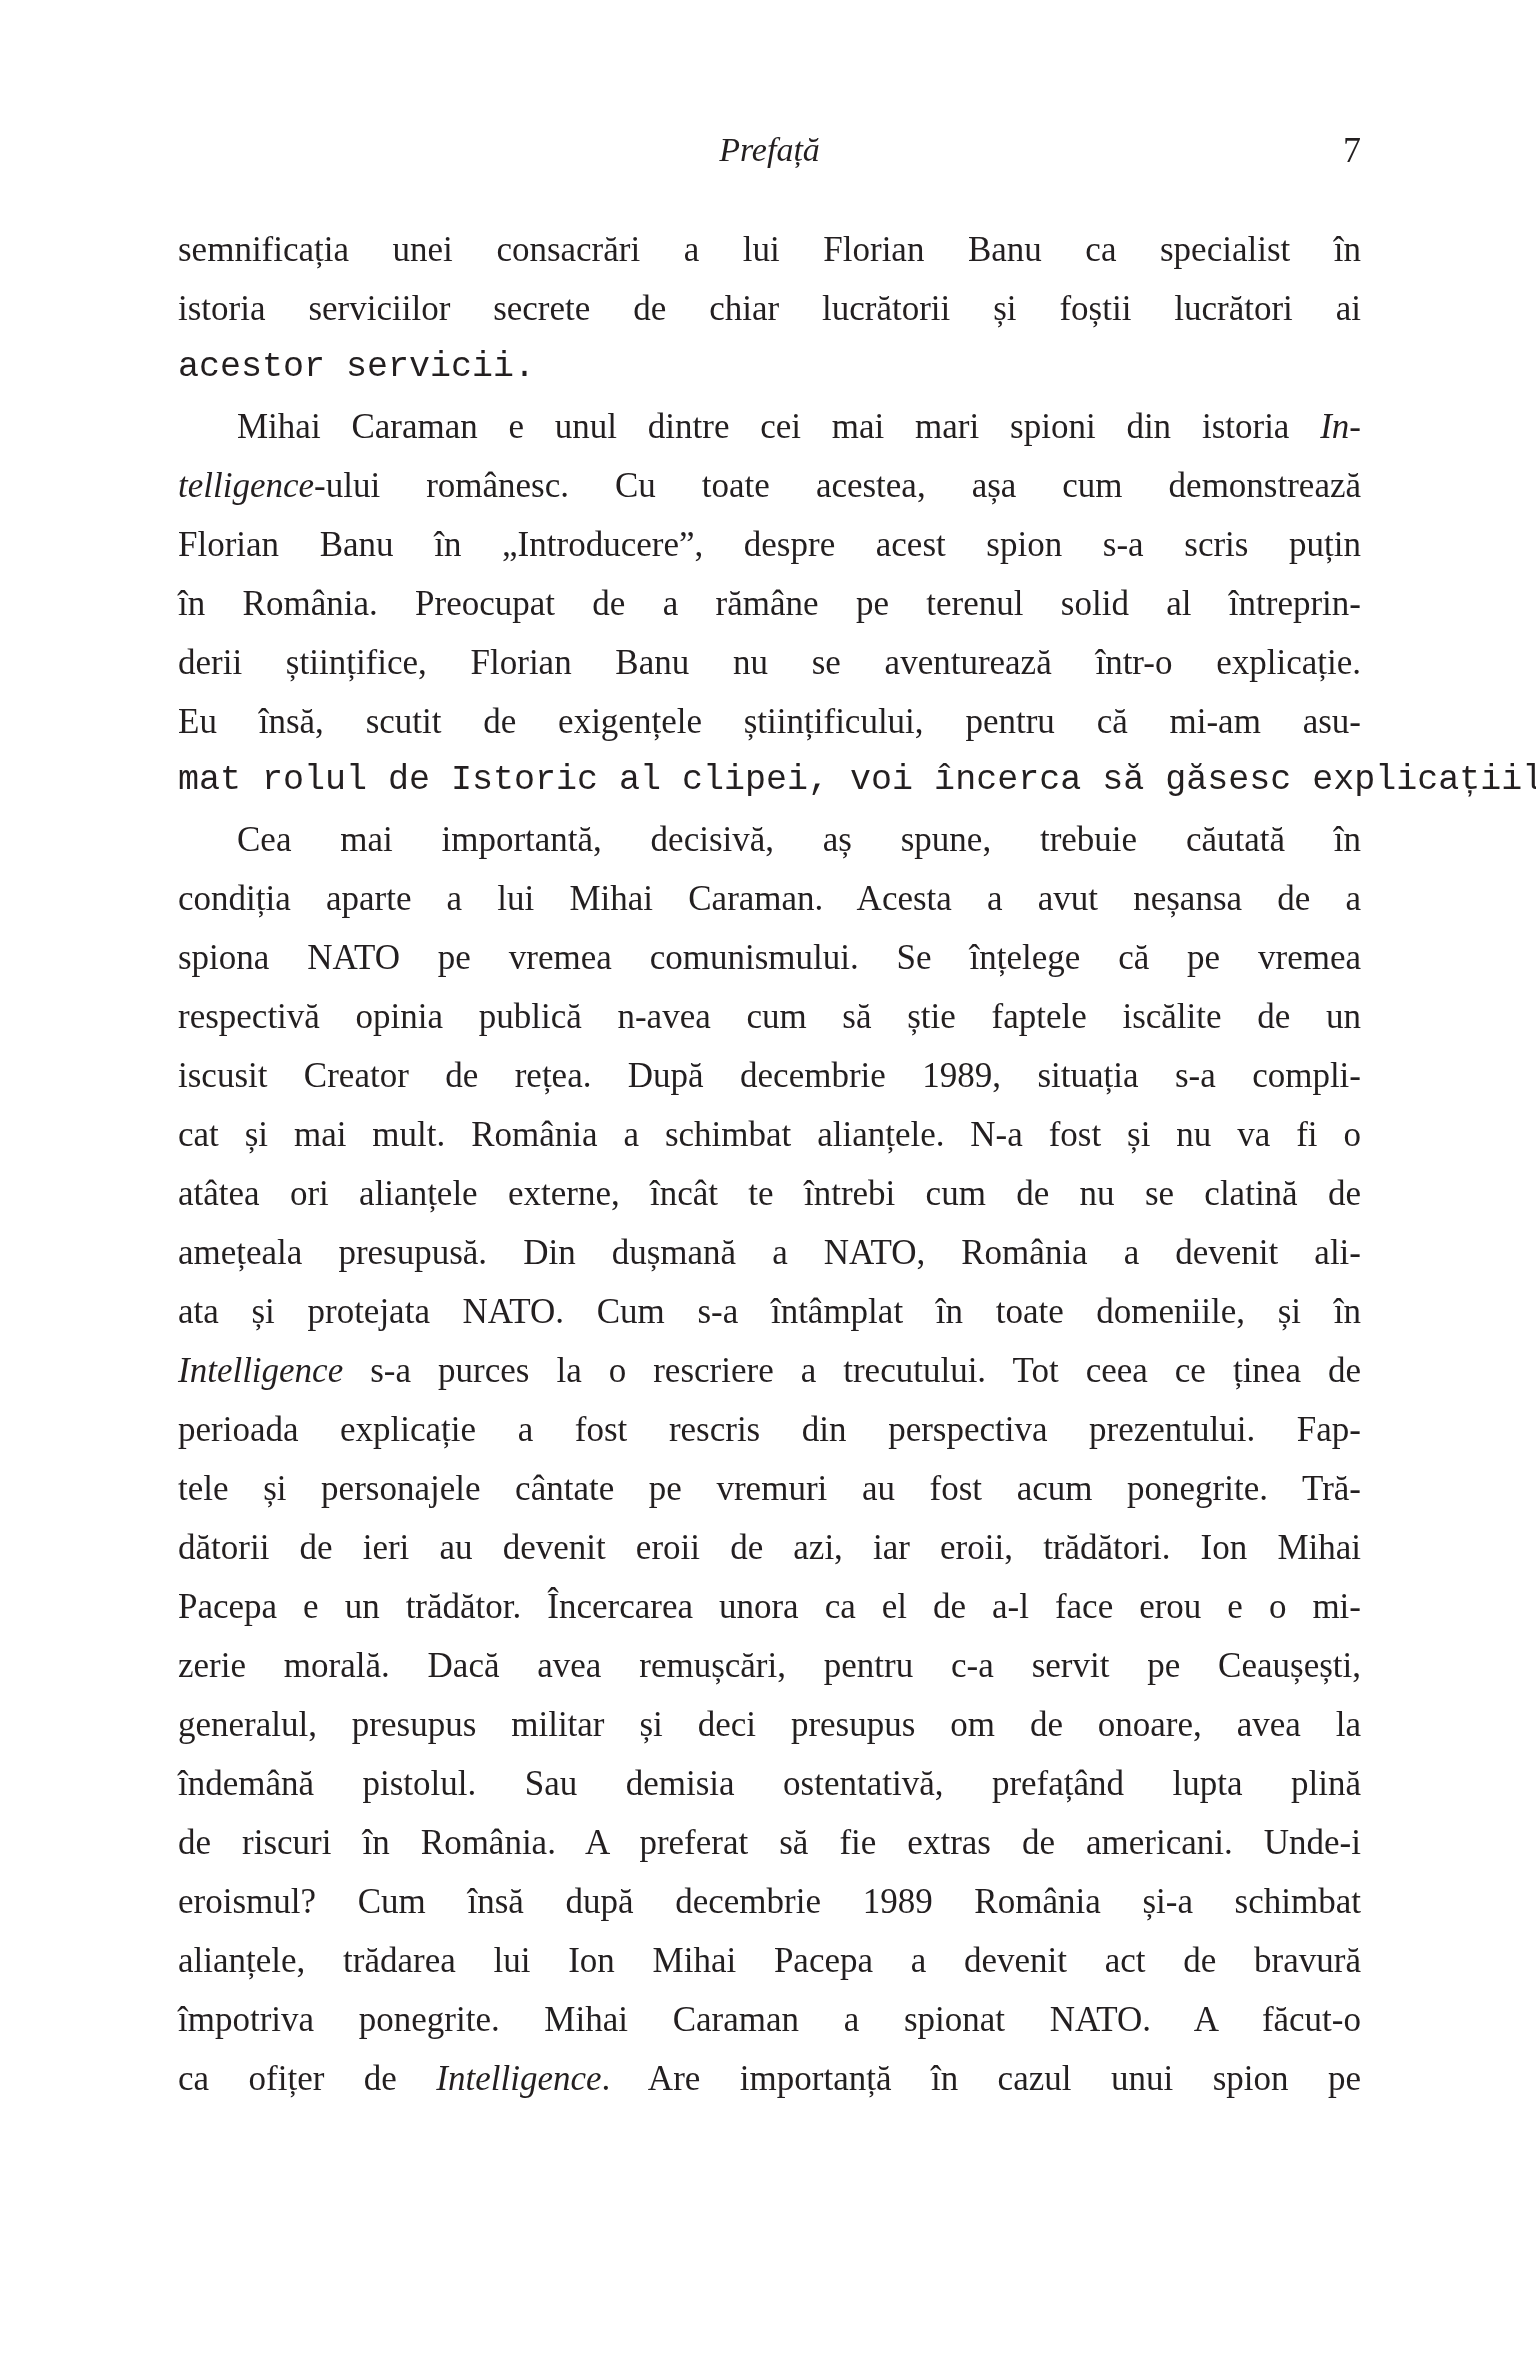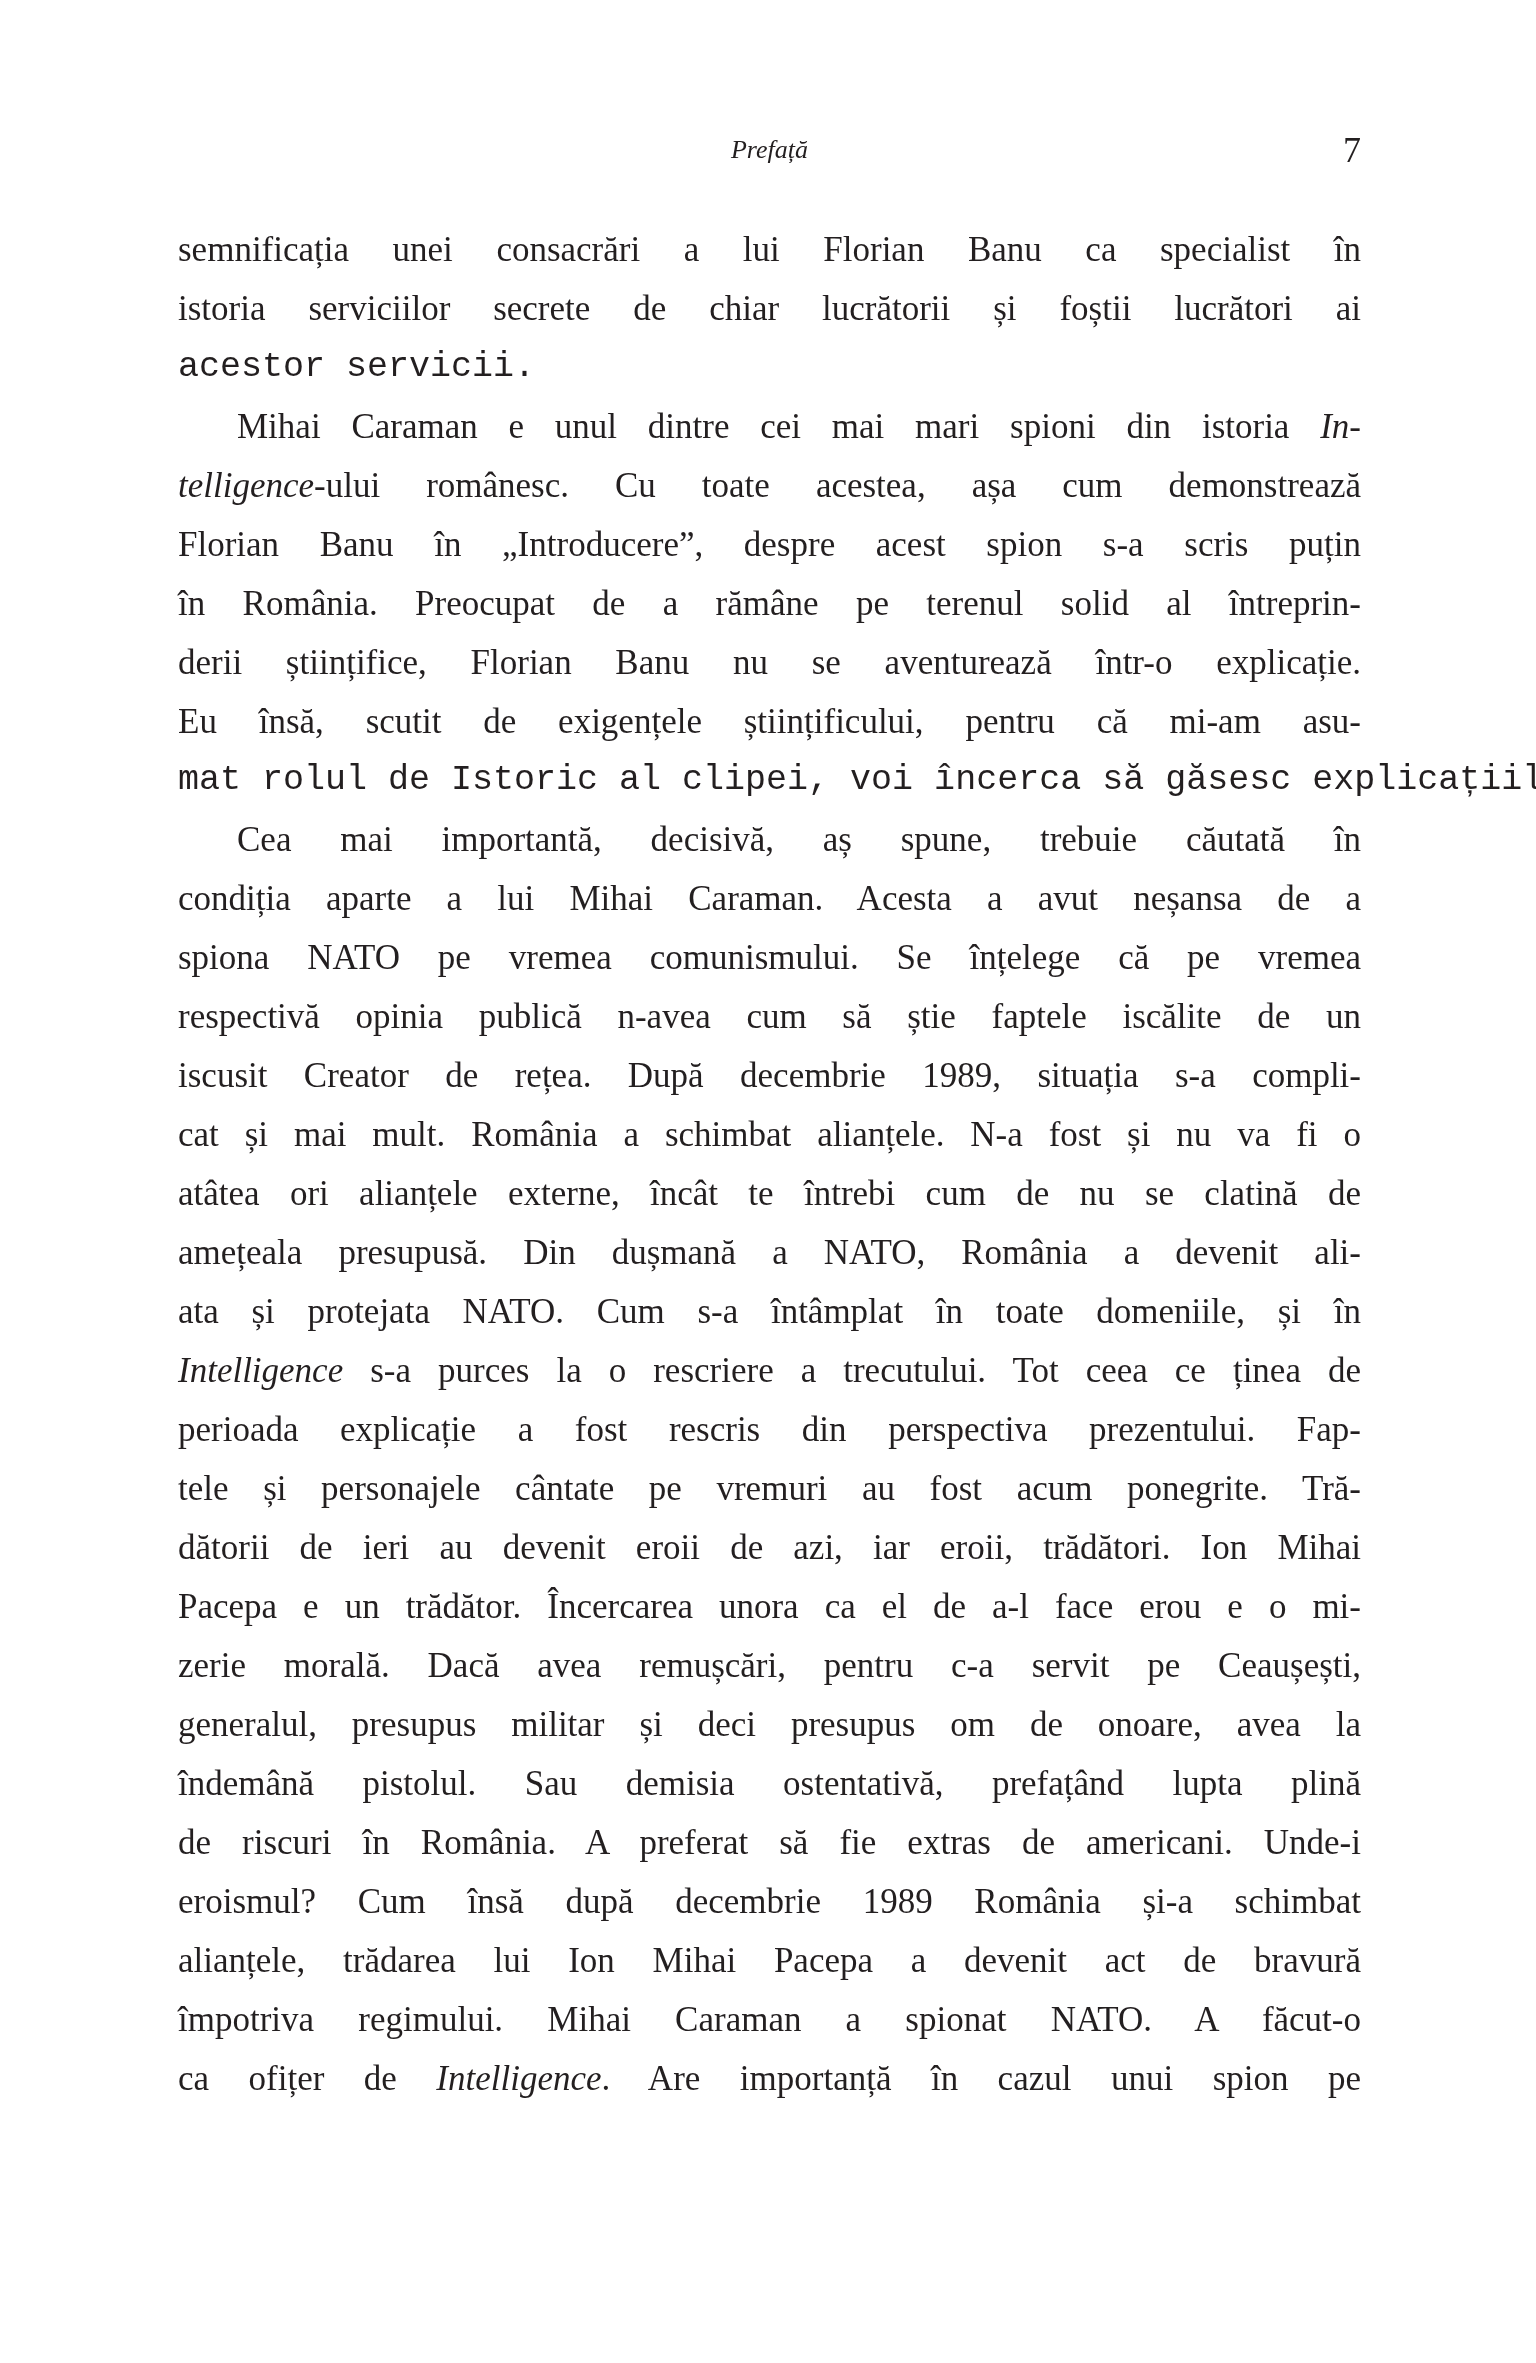--- a/index.html
+++ b/index.html
@@ -1,20 +1,20 @@
 <!DOCTYPE html>
 <html><head>
 <meta charset="utf-8">
 <style>
   html, body { margin: 0; padding: 0; background: #ffffff; }
   body { width: 1536px; height: 2363px; position: relative; overflow: hidden;
          font-family: "Liberation Serif", "DejaVu Serif", serif; color: #231f20; }
   .running-head { position: absolute; top: 122px; left: 178px; width: 1183px; height: 56px; }
   .running-title { position: absolute; left: 0; right: 0; text-align: center;
-         font-style: italic; font-size: 26px; line-height: 56px; }
+         font-style: italic; font-size: 34px; line-height: 56px; }
   .page-number { position: absolute; right: 0; font-size: 36px; line-height: 56px; }
   .body-text { position: absolute; top: 220px; left: 178px; width: 1183px; }
   .line { display: block; font-size: 35px; line-height: 59px; height: 59px; white-space: nowrap;
           text-align: justify; text-align-last: justify; }
   .line.last { text-align-last: left; font-family: Liberation Mono, monospace; }
   .line.indent { padding-left: 59px; }
   .line i { font-style: italic; }
 </style>
 </head>
 <body>
@@ -48,15 +48,15 @@
     <div class="line"><span>perioada explicație a fost rescris din perspectiva prezentului. Fap-</span></div>
     <div class="line"><span>tele și personajele cântate pe vremuri au fost acum ponegrite. Tră-</span></div>
     <div class="line"><span>dătorii de ieri au devenit eroii de azi, iar eroii, trădători. Ion Mihai</span></div>
     <div class="line"><span>Pacepa e un trădător. Încercarea unora ca el de a-l face erou e o mi-</span></div>
     <div class="line"><span>zerie morală. Dacă avea remușcări, pentru c-a servit pe Ceaușești,</span></div>
     <div class="line"><span>generalul, presupus militar și deci presupus om de onoare, avea la</span></div>
     <div class="line"><span>îndemână pistolul. Sau demisia ostentativă, prefațând lupta plină</span></div>
     <div class="line"><span>de riscuri în România. A preferat să fie extras de americani. Unde-i</span></div>
     <div class="line"><span>eroismul? Cum însă după decembrie 1989 România și-a schimbat</span></div>
     <div class="line"><span>alianțele, trădarea lui Ion Mihai Pacepa a devenit act de bravură</span></div>
-    <div class="line"><span>împotriva regimului. Mihai Caraman a spionat NATO. A făcut-o</span></div>
+    <div class="line"><span>împotriva ponegrite. Mihai Caraman a spionat NATO. A făcut-o</span></div>
     <div class="line"><span>ca ofițer de </span><i>Intelligence</i><span>. Are importanță în cazul unui spion pe</span></div>
   </div>
 
 </body></html>

